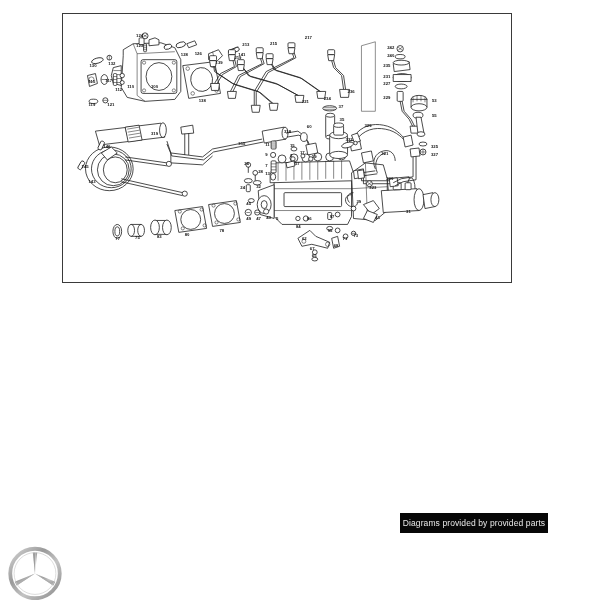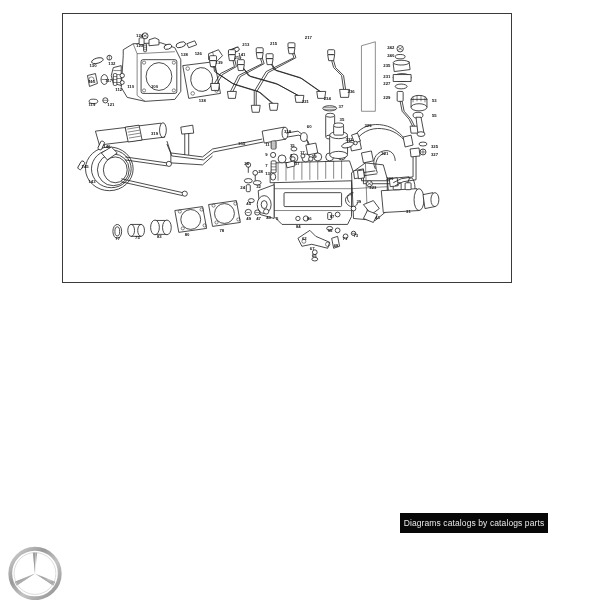--- a/index.html
+++ b/index.html
@@ -491,21 +491,21 @@
           <text x="320" y="142" class="cal">321</text>
           <text x="325" y="167" class="cal">330</text>
           <text x="308" y="176" class="cal">323</text>
           <text x="370" y="135" class="cal">325</text>
           <text x="370" y="143" class="cal">327</text>
         </g>
     </svg>
   </div>
 
   <div id="watermark">
-    <span>Diagrams catalogs by catalogs parts</span>
+    <span>Diagrams provided by provided parts</span>
   </div>
 
   <div id="footer">
     <svg id="brand-logo" viewBox="0 0 100 100">
       <defs>
         <linearGradient id="gsil" x1="0" y1="0" x2="1" y2="1">
           <stop offset="0%" stop-color="#d8d8d8"></stop>
           <stop offset="35%" stop-color="#9a9a9a"></stop>
           <stop offset="60%" stop-color="#c4c4c4"></stop>
           <stop offset="100%" stop-color="#8a8a8a"></stop>

